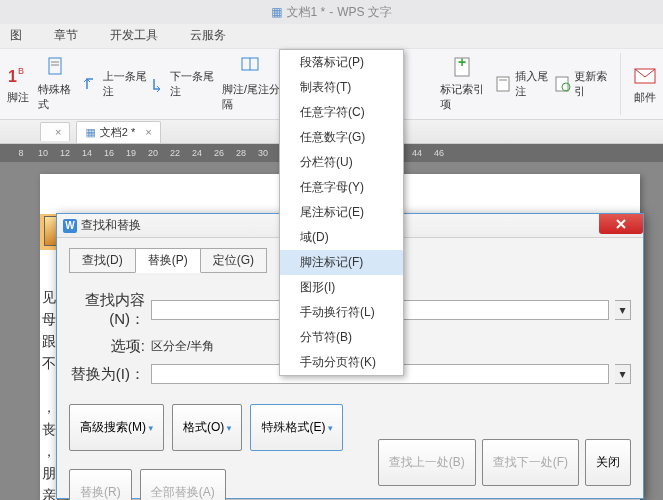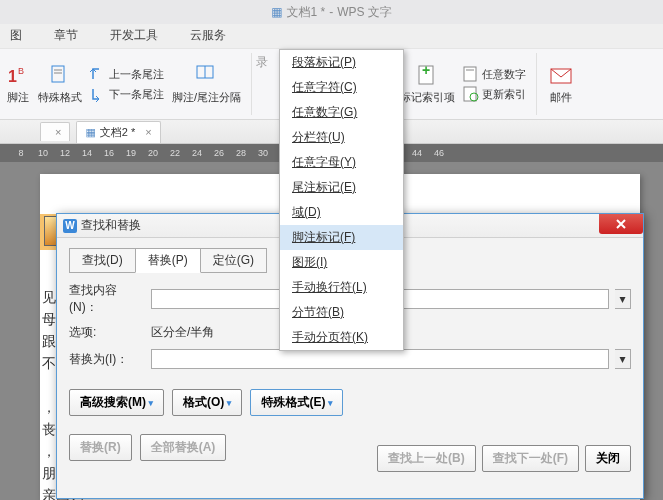--- a/index.html
+++ b/index.html
@@ -8,21 +8,21 @@
   .titlebar { height: 24px; background: #e8e8ea; display: flex; align-items: center; justify-content: center; gap: 4px; color: #888; }
   .titlebar .file-icon { color: #5b8fc8; }
   
   .ribbon-tabs { height: 24px; background: #efefef; display: flex; align-items: flex-end; padding-left: 4px; gap: 20px; color: #444; }
   .ribbon-tabs span { padding: 4px 6px; cursor: pointer; }
   
   .ribbon { height: 72px; background: #f6f6f8; border-top: 1px solid #e5e5e5; border-bottom: 1px solid #d8d8d8; display: flex; align-items: center; padding: 4px 6px; gap: 12px; }
   .ribbon-group { display: flex; align-items: center; gap: 8px; border-right: 1px solid #e0e0e0; height: 100%; padding-right: 10px; }
   .ribbon-item { display: flex; flex-direction: column; align-items: center; gap: 2px; font-size: 11px; cursor: pointer; }
   .ribbon-item svg, .ribbon-item .big-icon { width: 24px; height: 24px; }
-  .ribbon-col { display: flex; flex-direction: column; gap: 4px; }
+  .ribbon-col { display: flex; flex-direction: row; gap: 4px; }
   .ribbon-small { display: flex; align-items: center; gap: 3px; font-size: 11px; cursor: pointer; }
   .small-icon { width: 16px; height: 16px; display: inline-block; }
   
   .doc-tabs { height: 24px; background: linear-gradient(#f2f2f2,#e8e8e8); border-bottom: 1px solid #ccc; display: flex; align-items: center; padding-left: 40px; gap: 6px; }
   .doc-tab { display: flex; align-items: center; gap: 4px; padding: 3px 8px; background: #fdfdfd; border: 1px solid #ccc; border-bottom: none; border-radius: 2px 2px 0 0; font-size: 11px; }
   .doc-tab .x { color: #888; cursor: pointer; margin-left: 6px; }
   .doc-tab.active { background: #fff; }
   
   .ruler { height: 18px; background: #6c6c6c; display: flex; align-items: center; padding-left: 0; position: relative; }
   .ruler-inner { flex: 1; height: 100%; display: flex; align-items: center; color: #ddd; font-size: 9px; padding-left: 10px; gap: 0; }
@@ -33,37 +33,37 @@
   .paper-bg-strip { position: absolute; top: 40px; left: 0; right: 0; height: 36px; background: linear-gradient(90deg,#f6c26d,#f8d69c); }
   .paper-text { position: absolute; left: 2px; top: 112px; color: #333; font-size: 14px; line-height: 22px; white-space: pre; }
   .paper-small-img { position: absolute; left: 4px; top: 42px; width: 44px; height: 30px; background: linear-gradient(#ffe29a,#d98a2c); border: 1px solid #666; }
   
   
   .dialog { position: absolute; left: 56px; top: 213px; width: 588px; height: 286px; border: 1px solid #5a9bd5; background: #f3f3f3; box-shadow: 2px 2px 10px rgba(0,0,0,0.4); }
   .dialog-title { height: 24px; background: linear-gradient(#f6f6f6,#eee); display: flex; align-items: center; padding-left: 6px; gap: 4px; border-bottom: 1px solid #d0d0d0; }
   .dialog-title .logo { width: 14px; height: 14px; background: #3b88d8; border-radius: 2px; display: flex; align-items: center; justify-content: center; color: #fff; font-size: 10px; font-weight: bold; }
   .dialog-close { position: absolute; right: 0; top: 0; width: 44px; height: 20px; background: linear-gradient(#e05850,#c22); color: #fff; border-radius: 0 0 3px 3px; display: flex; align-items: center; justify-content: center; cursor: pointer; }
   .dialog-body { padding: 10px 12px; }
-  .dlg-tabs { display: flex; margin-bottom: 9px; }
+  .dlg-tabs { display: flex; margin-bottom: 18px; }
   .dlg-tab { padding: 3px 12px; border: 1px solid #aaa; background: #f5f5f5; font-size: 12px; cursor: pointer; margin-right: -1px; }
   .dlg-tab.active { background: #fff; border-bottom-color: #fff; z-index: 1; }
   .dlg-row { display: flex; align-items: center; margin-bottom: 8px; gap: 6px; }
-  .dlg-label { width: 76px; font-size: 12px; }
+  .dlg-label { width: 76px; font-size: 15px; text-align: right; }
   .dlg-input { flex: 1; height: 20px; border: 1px solid #aaa; background: #fff; padding: 0 3px; font-size: 12px; }
   .dlg-dd { width: 16px; height: 20px; border: 1px solid #aaa; border-left: none; background: #f0f0f0; display: flex; align-items: center; justify-content: center; cursor: pointer; }
-  .dlg-btn { padding: 4px 10px; border: 1px solid #888; background: linear-gradient(#fff,#eee); border-radius: 2px; font-size: 12px; cursor: pointer; font-weight: bold; }
+  .dlg-btn { padding: 14px 10px; border: 1px solid #888; background: linear-gradient(#fff,#eee); border-radius: 2px; font-size: 12px; cursor: pointer; }
   .dlg-btn.disabled { color: #aaa; cursor: default; }
   .dlg-btn.dd::after { content: " ▾"; color: #3b88d8; font-size: 9px; }
-  .bottom-bar { position: absolute; bottom: 26px; right: 12px; display: flex; gap: 6px; }
+  .bottom-bar { position: absolute; bottom: 12px; right: 12px; display: flex; gap: 6px; }
   .bar-btns { display: flex; gap: 8px; margin-top: 20px; }
   .special-btn { border: 1px solid #5a9bd5; }
   
   
   .ctx-menu { position: absolute; left: 279px; top: 49px; width: 125px; background: #fff; border: 1px solid #bbb; box-shadow: 2px 2px 6px rgba(0,0,0,0.3); z-index: 100; }
-  .ctx-item { height: 25px; display: flex; align-items: center; padding-left: 12px; font-size: 12px; cursor: pointer; text-decoration: underline; }
+  .ctx-item { height: 25px; display: flex; align-items: center; padding-left: 20px; font-size: 12px; cursor: pointer; }
   .ctx-item.hl { background: #d6e7f7; }
   .recorded { color: #999; }
 </style>
 </head>
 <body>
 
 <div class="titlebar">
   <span class="file-icon">▦</span>
   <span>文档1 *</span>
   <span>-</span>
@@ -134,21 +134,21 @@
       <span>标记索引项</span>
     </div>
     <div class="ribbon-col">
       <div class="ribbon-small">
         <span class="small-icon">
           <svg width="16" height="16">
               <rect x="1" y="1" width="12" height="14" fill="#fff" stroke="#888"></rect>
               <line x1="3" y1="4" x2="11" y2="4" stroke="#888"></line>
             </svg>
         </span>
-        <span>任意数字</span>
+        <span>插入尾注</span>
       </div>
       <div class="ribbon-small">
         <span class="small-icon">
           <svg width="16" height="16">
               <rect x="1" y="1" width="12" height="14" fill="#fff" stroke="#888"></rect>
               <circle cx="11" cy="11" r="4" fill="none" stroke="#3a3"></circle>
             </svg>
         </span>
         <span>更新索引</span>
       </div>
@@ -262,20 +262,21 @@
     <div class="bottom-bar">
       <button class="dlg-btn disabled">查找上一处(B)</button>
       <button class="dlg-btn disabled">查找下一处(F)</button>
       <button class="dlg-btn">关闭</button>
     </div>
   </div>
 </div>
 
 <div class="ctx-menu" id="ctx-menu">
     <div class="ctx-item">段落标记(P)</div>
+    <div class="ctx-item">制表符(T)</div>
     <div class="ctx-item">任意字符(C)</div>
     <div class="ctx-item">任意数字(G)</div>
     <div class="ctx-item">分栏符(U)</div>
     <div class="ctx-item">任意字母(Y)</div>
     <div class="ctx-item">尾注标记(E)</div>
     <div class="ctx-item">域(D)</div>
     <div class="ctx-item hl">脚注标记(F)</div>
     <div class="ctx-item">图形(I)</div>
     <div class="ctx-item">手动换行符(L)</div>
     <div class="ctx-item">分节符(B)</div>

